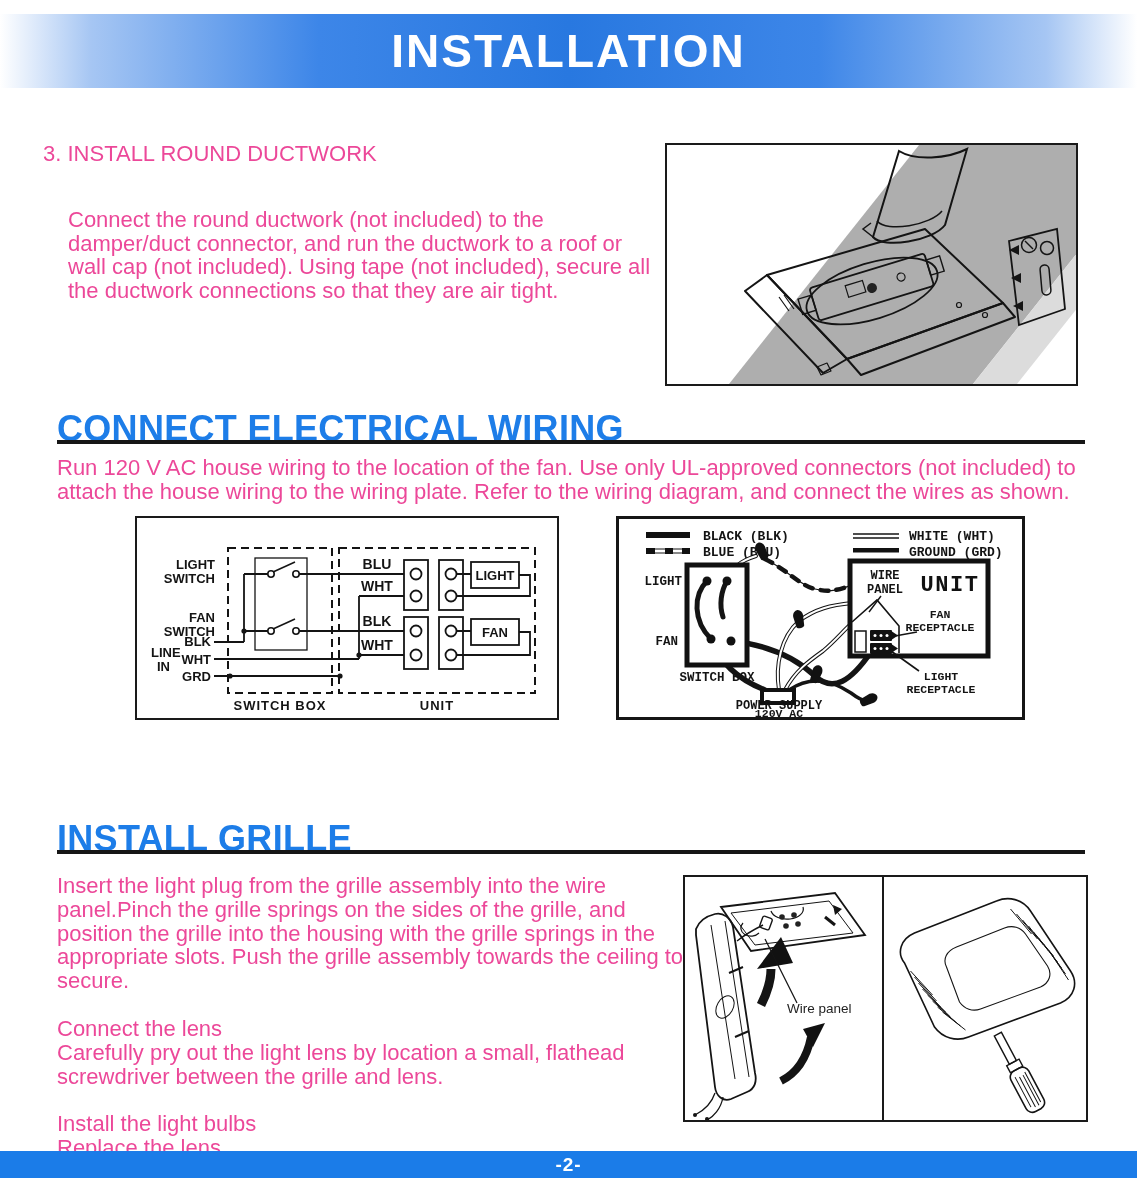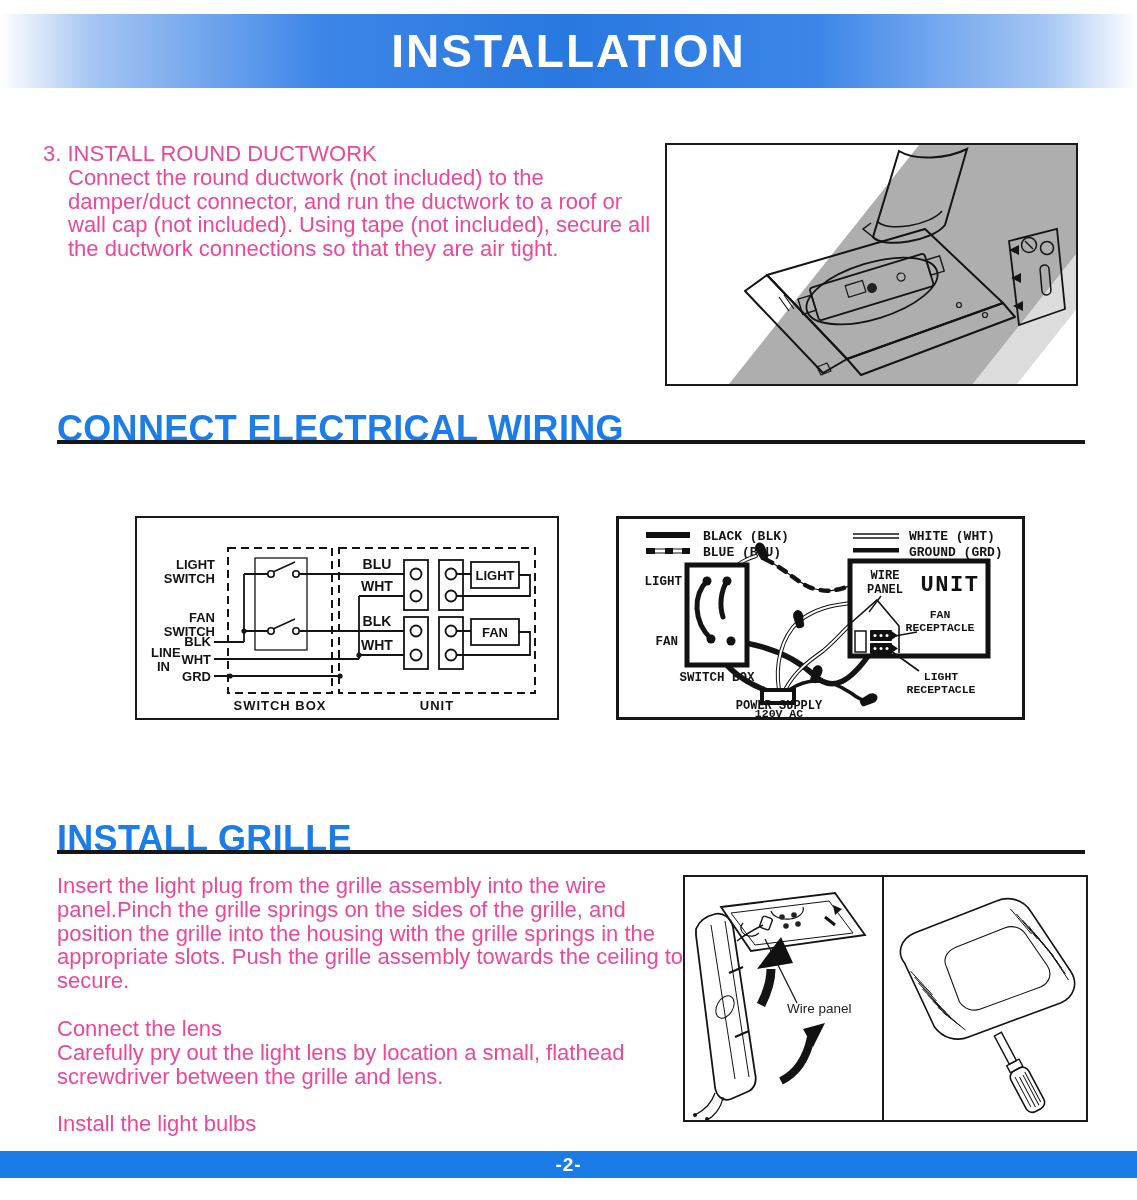--- a/index.html
+++ b/index.html
@@ -11,21 +11,21 @@
   
   .header-bar {
     position:absolute; top:14px; left:0; width:100%; height:74px;
     background:linear-gradient(90deg,#ffffff 0%,#a6c6f3 8%,#3d86e8 28%,#2878e0 50%,#3d86e8 72%,#a6c6f3 92%,#ffffff 100%);
     display:flex; align-items:center; justify-content:center;
   }
   .header-title { color:#fff; font-size:46px; font-weight:bold; letter-spacing:2px; }
   
   .duct-text { position:absolute; left:43px; top:142px; width:612px; font-size:19.5px; line-height:23.8px; }
   .duct-title-row { white-space:nowrap; }
-  .duct-body { margin-left:25px; width:587px; }
+  .duct-body { margin-left:25px; width:587px;margin-top:42px; }
   
   .figure-box { position:absolute; border:2px solid #1a1a1a; background:#fff; }
   .duct-figure-box { left:665px; top:143px; width:413px; height:243px; }
   .schematic-box { left:135px; top:516px; width:424px; height:204px; border-width:2px; }
   .pictorial-box { left:616px; top:516px; width:409px; height:204px; border-width:3px; border-color:#161616;font-family:Liberation Mono, monospace; }
   .grille-fig-left  { left:683px; top:875px; width:201px; height:247px; }
   .grille-fig-right { left:882px; top:875px; width:206px; height:247px; }
   .figure-box svg { display:block; width:100%; height:100%; font-family:inherit; }
   
   .section-heading { position:absolute; left:57px; font-size:36px; font-weight:bold; color:#1d7de8; letter-spacing:0.3px; }
@@ -108,20 +108,21 @@
         <rect class="ln" x="374" y="120" width="9" height="30" rx="4.5" transform="rotate(-5 378 135)" stroke-width="1.5"></rect>
         <path d="M352,100 l-10,5 l10,5 z" fill="#141414"></path>
         <path d="M354,128 l-10,5 l10,5 z" fill="#141414"></path>
         <path d="M356,156 l-10,5 l10,5 z" fill="#141414"></path>
       </g>
     </svg>
   </div>
 
   <div class="section-heading heading-wiring">CONNECT ELECTRICAL WIRING</div>
   <div class="section-rule rule-wiring"></div>
+  <div class="body-text wiring-intro">Run 120 V AC house wiring to the location of the fan. Use only UL-approved connectors (not included) to attach the house wiring to the wiring plate. Refer to the wiring diagram, and connect the wires as shown.</div>
 
   <div class="figure-box schematic-box">
     <svg viewBox="0 0 420 200" font-size="13">
 
       <rect class="ln" x="91" y="30" width="104" height="145" stroke-width="2" stroke-dasharray="8 5"></rect>
       <rect class="ln" x="202" y="30" width="196" height="145" stroke-width="2" stroke-dasharray="8 5"></rect>
       <text class="lbl" x="143" y="192" text-anchor="middle" letter-spacing="1">SWITCH BOX</text>
       <text class="lbl" x="300" y="192" text-anchor="middle" letter-spacing="1">UNIT</text>
 
       <rect class="ln" x="118" y="40" width="52" height="92" stroke-width="1.3" fill="#fff"></rect>
@@ -274,20 +275,21 @@
     </svg>
   </div>
 
   <div class="section-heading heading-grille">INSTALL GRILLE</div>
   <div class="section-rule rule-grille"></div>
   <div class="body-text grille-text">
     <div>Insert the light plug from the grille assembly into the wire panel.Pinch the grille springs on the sides of the grille, and position the grille into the housing with the grille springs in the appropriate slots. Push the grille assembly towards the ceiling to secure.</div>
     <div class="para-gap">Connect the lens</div>
     <div>Carefully pry out the light lens by location a small, flathead screwdriver between the grille and lens.</div>
     <div class="para-gap">Install the light bulbs</div>
+    <div>Replace the lens.</div>
   </div>
 
   <div class="figure-box grille-fig-left">
     <svg viewBox="0 0 197 243">
 
       <g>
         <polygon class="ln" points="36,30 150,16 180,58 66,74" fill="#fff" stroke-width="1.8"></polygon>
         <polygon class="ln" points="46,36 144,24 168,56 70,68" stroke-width="1"></polygon>
         <path class="ln" d="M86,34 A16,10 0 0 0 118,30" stroke-width="1.2"></path>
         <path class="ln" d="M58,46 a10,8 0 0 0 16,10" stroke-width="1.2"></path>

